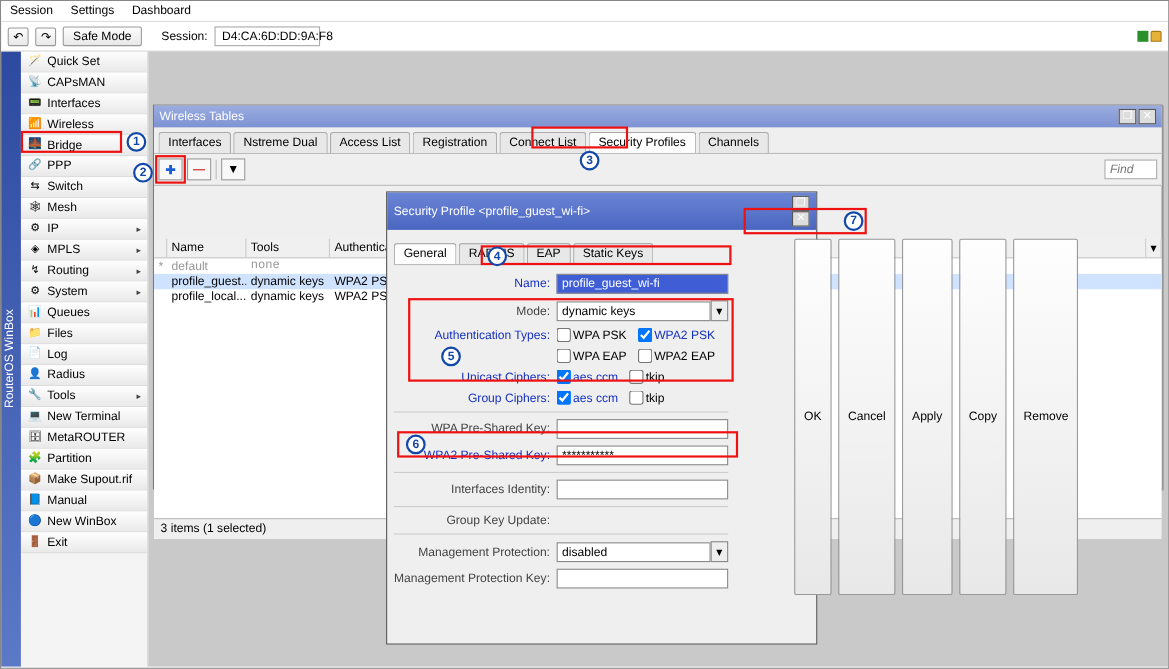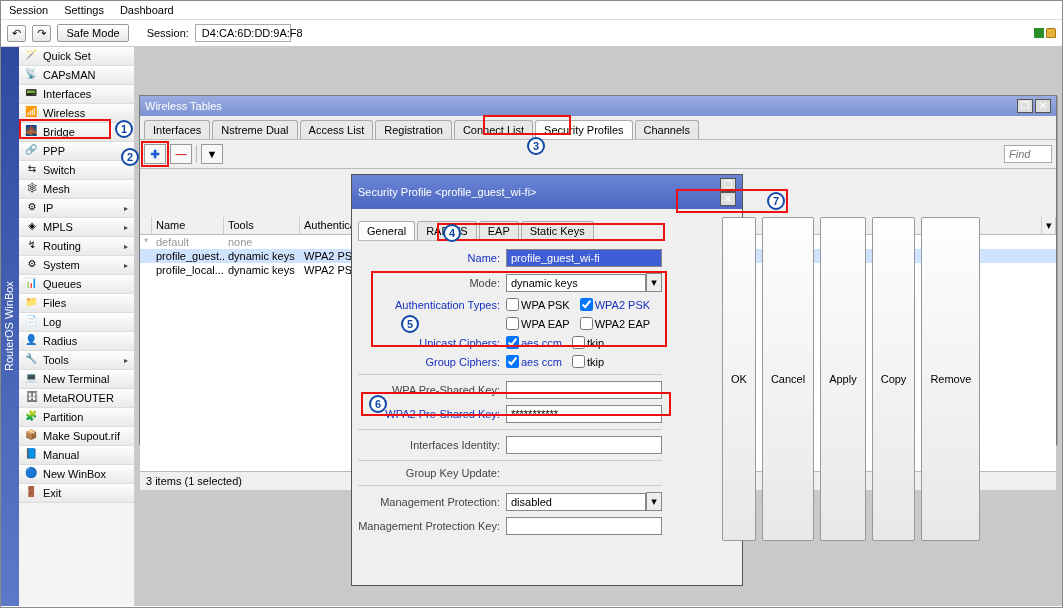--- a/index.html
+++ b/index.html
@@ -226,21 +226,21 @@
         <div class="th" style="width:72px;">Name</div>
         <div class="th" style="width:76px;">Tools</div>
         <div class="th" style="width:64px;">Authenticati...</div>
         <div class="th" style="flex:1;"></div>
         <div class="th" style="width:14px;">▾</div>
       </div>
       <div class="tblbody" id="tblbody" style="height:236px;">
           <div class="row def">
             <div class="td" style="width:12px;">*</div>
             <div class="td" style="width:72px;">default</div>
-            <div class="td" style="width:76px;">none</div>
+            <div class="td" style="width:76px;font-family:Liberation Mono, monospace;">none</div>
             <div class="td" style="width:64px;"></div>
           </div>
           <div class="row sel">
             <div class="td" style="width:12px;"></div>
             <div class="td" style="width:72px;">profile_guest...</div>
             <div class="td" style="width:76px;">dynamic keys</div>
             <div class="td" style="width:64px;">WPA2 PS</div>
           </div>
           <div class="row ">
             <div class="td" style="width:12px;"></div>

